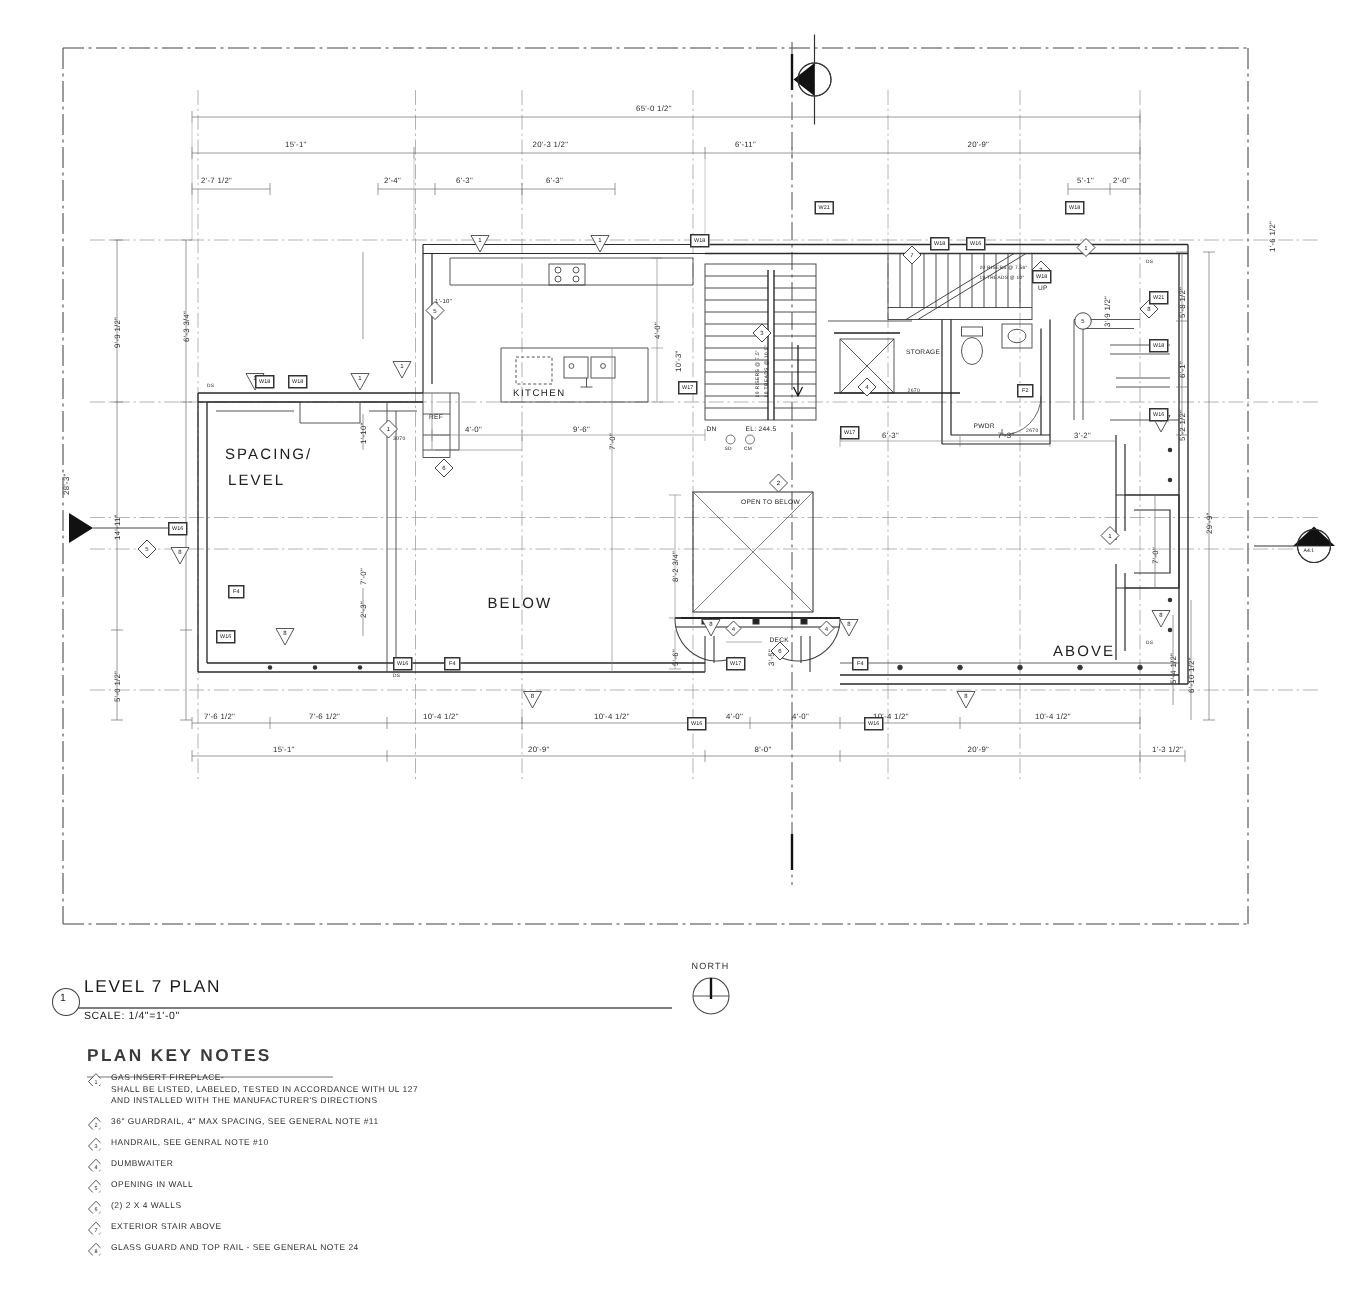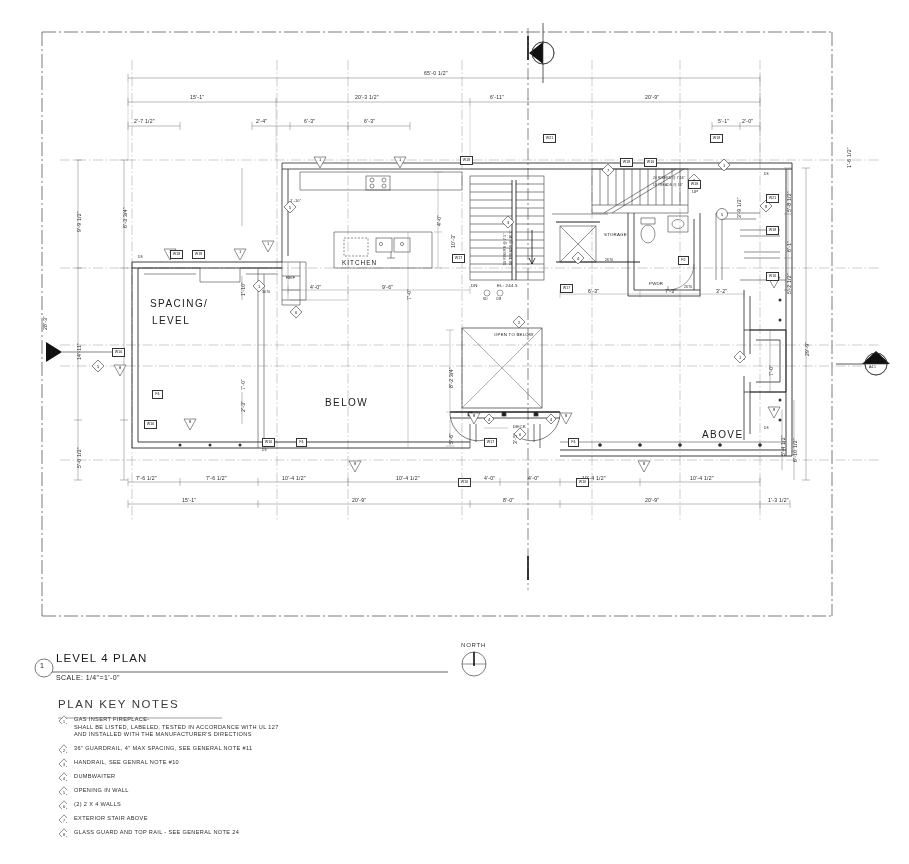--- a/index.html
+++ b/index.html
@@ -567,30 +567,30 @@
   <div class="tag" style="left:152px;top:390px;width:9px;height:7px;">F4</div>
   <div class="tag" style="left:296px;top:438px;width:9px;height:7px;">F4</div>
   <div class="tag" style="left:568px;top:438px;width:9px;height:7px;">F4</div>
 
   <div class="t tiny" style="left:138px;top:255px;font-size:3.2px;">DS</div>
   <div class="t tiny" style="left:764px;top:172px;font-size:3.2px;">DS</div>
   <div class="t tiny" style="left:764px;top:426px;font-size:3.2px;">DS</div>
   <div class="t tiny" style="left:262px;top:448px;font-size:3.2px;">DS</div>
 
   <div class="t" style="left:40px;top:662px;font-size:7px;">1</div>
-  <div class="t titletxt" style="left:56px;top:652px;">LEVEL 4 PLAN</div>
+  <div class="t titletxt" style="left:56px;top:652px;">LEVEL 7 PLAN</div>
   <div class="t scaletxt" style="left:56px;top:674px;">SCALE: 1/4"=1'-0"</div>
   <div class="t northtxt" style="left:461px;top:642px;">NORTH</div>
 
   <div class="t" style="left:541px;top:48px;font-size:4px;">1</div>
   <div class="t" style="left:536px;top:55px;font-size:3.4px;">A4.0</div>
   <div class="t" style="left:874px;top:358px;font-size:4px;">1</div>
   <div class="t" style="left:869px;top:365px;font-size:3.4px;">A4.1</div>
 
-  <div class="t keyhdr" style="left:58px;top:698px;">PLAN KEY NOTES</div>
+  <div class="t keyhdr" style="left:58px;top:698px;font-weight:bold;">PLAN KEY NOTES</div>
 
   <div id="keynote-list">
       <svg width="12" height="12" class="keydia" style="left: 58px; top: 715px;">
         <path d="M6 0.8 L11 6 L6 11.2 L1 6 Z" fill="#fff" stroke="#444" stroke-width="0.6"></path>
         <text x="6" y="7.6" font-size="3.6" text-anchor="middle" fill="#111" font-family="Liberation Sans">1</text>
       </svg>
       <div class="t keytxt" style="left: 74px; top: 716px;">GAS INSERT FIREPLACE-</div>
       <div class="t keytxt" style="left: 74px; top: 723.6px;">SHALL BE LISTED, LABELED, TESTED IN ACCORDANCE WITH UL 127</div>
       <div class="t keytxt" style="left: 74px; top: 731.2px;">AND INSTALLED WITH THE MANUFACTURER'S DIRECTIONS</div>
       <svg width="12" height="12" class="keydia" style="left: 58px; top: 744.2px;">

